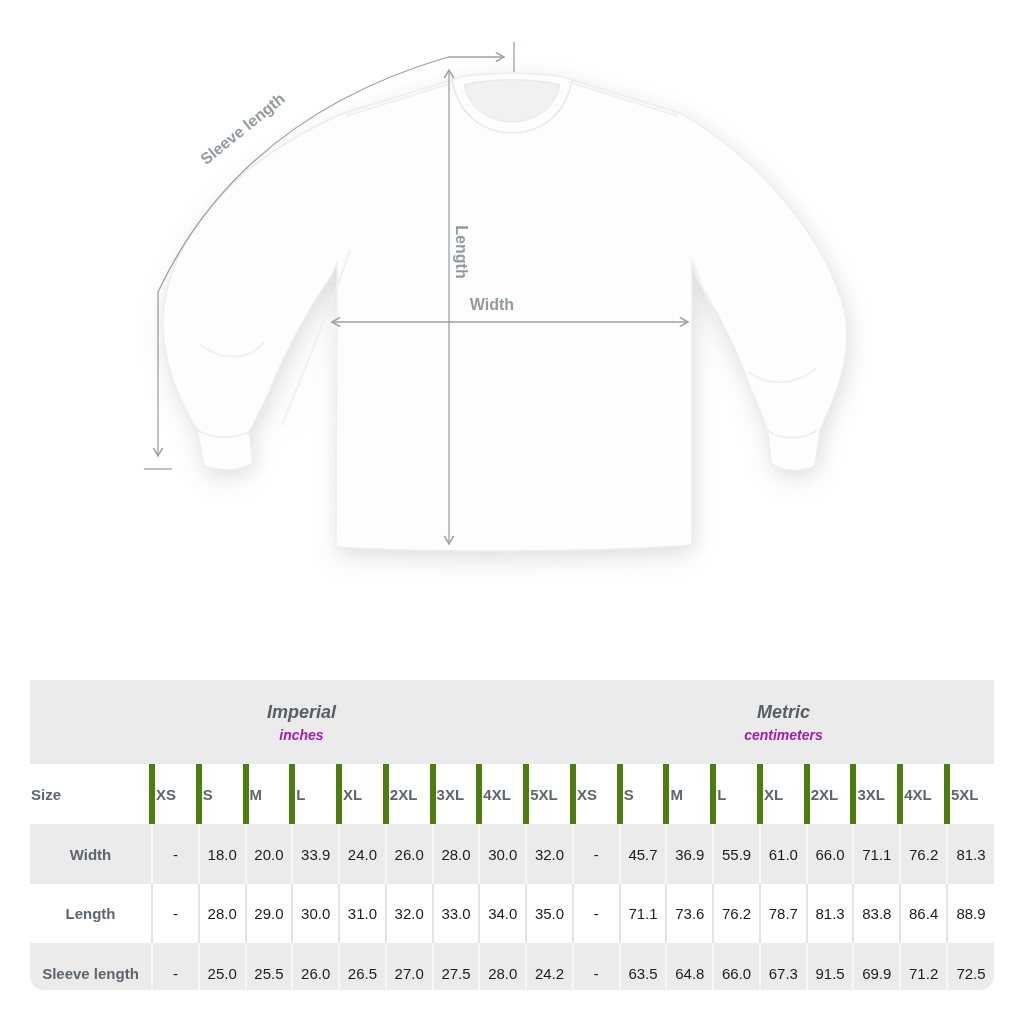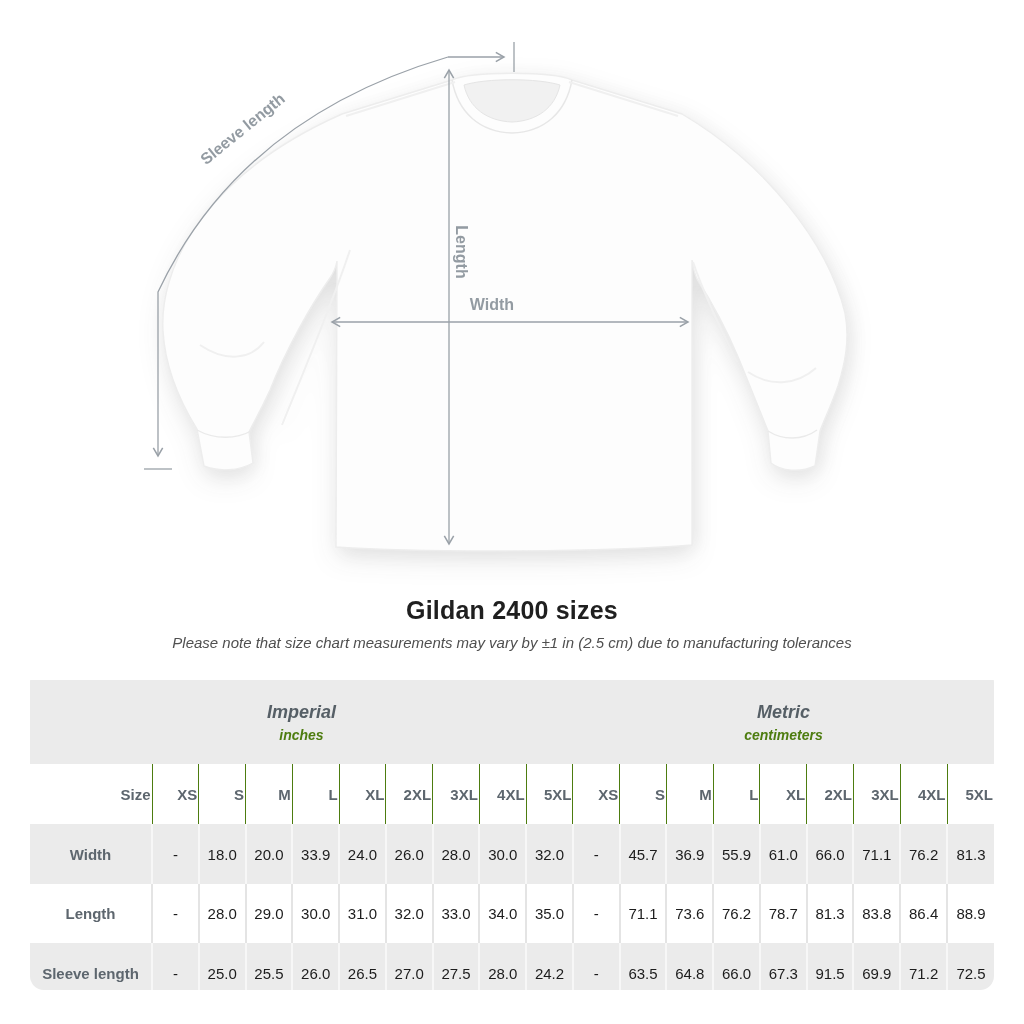--- a/index.html
+++ b/index.html
@@ -9,24 +9,24 @@
   .shirt{filter:drop-shadow(0 10px 12px rgba(40,40,40,.10)) drop-shadow(6px 2px 10px rgba(40,40,40,.05));}
   .heading{position:absolute;left:0;top:596px;width:1024px;text-align:center;}
   .title{font-size:25px;font-weight:bold;color:#1f1f1f;letter-spacing:.2px;}
   .subtitle{margin-top:9px;font-size:15px;font-style:italic;color:#4f4f4f;}
   .table-wrap{position:absolute;left:30px;top:668px;width:964px;height:322px;
               border-radius:14px;overflow:hidden;background:#fff;}
   table.size-chart{width:964px;height:322px;border-collapse:collapse;table-layout:fixed;margin-top:12px;}
   tr.group-row{height:84px;background:#ebebeb;}
   tr.group-row th{vertical-align:middle;border:none;}
   .group-label{font-size:18px;font-weight:bold;font-style:italic;color:#565f66;}
-  .group-sub{margin-top:4px;font-size:14px;font-style:italic;color:#4d7c0f;}
+  .group-sub{margin-top:4px;font-size:14px;font-style:italic;color:#a21caf;}
   tr.head-row{height:60px;background:#ffffff;}
-  tr.head-row th{font-size:15px;font-weight:bold;color:#5d666e;text-align:right;vertical-align:middle;}
-  tr.head-row th + th{border-left:1px solid #4d7c0f;}
+  tr.head-row th{font-size:15px;font-weight:bold;color:#5d666e;text-align:left;vertical-align:middle;}
+  tr.head-row th + th{border-left:6px solid #4d7c0f;}
   tr.row-gray{height:60px;background:#ebebeb;}
   tr.row-white{height:59px;background:#ffffff;}
   tbody td{font-size:15px;text-align:center;vertical-align:middle;color:#1c1c1c;}
   tbody td.row-label{font-weight:bold;color:#5d666e;}
   tr.row-gray td + td{border-left:2px solid #f7f7f7;}
   tr.row-white td + td{border-left:2px solid #e4e4e4;}
   col.size-col{width:122px;}
   .meas-label{font-weight:bold;font-size:16px;fill:#939ba2;}
 </style>
 </head>
@@ -102,24 +102,20 @@
         <path d="M 514 42 L 514 72"></path>
         <path d="M 144 469 L 172 469"></path>
       </g>
     </g>
 
     <text class="meas-label" x="246" y="133" text-anchor="middle" transform="rotate(-39 246 133)">Sleeve length</text>
     <text class="meas-label" x="456" y="252" text-anchor="middle" transform="rotate(90 456 252)">Length</text>
     <text class="meas-label" x="492" y="310" text-anchor="middle">Width</text>
   </svg>
 
-  <div class="heading">
-    <div class="title">Gildan 2400 sizes</div>
-    <div class="subtitle">Please note that size chart measurements may vary by ±1 in (2.5 cm) due to manufacturing tolerances</div>
-  </div>
 
   <div class="table-wrap">
     <table class="size-chart">
       <colgroup>
         <col class="size-col">
         <col span="18">
       </colgroup>
       <thead>
         <tr class="group-row">
           <th colspan="10">

